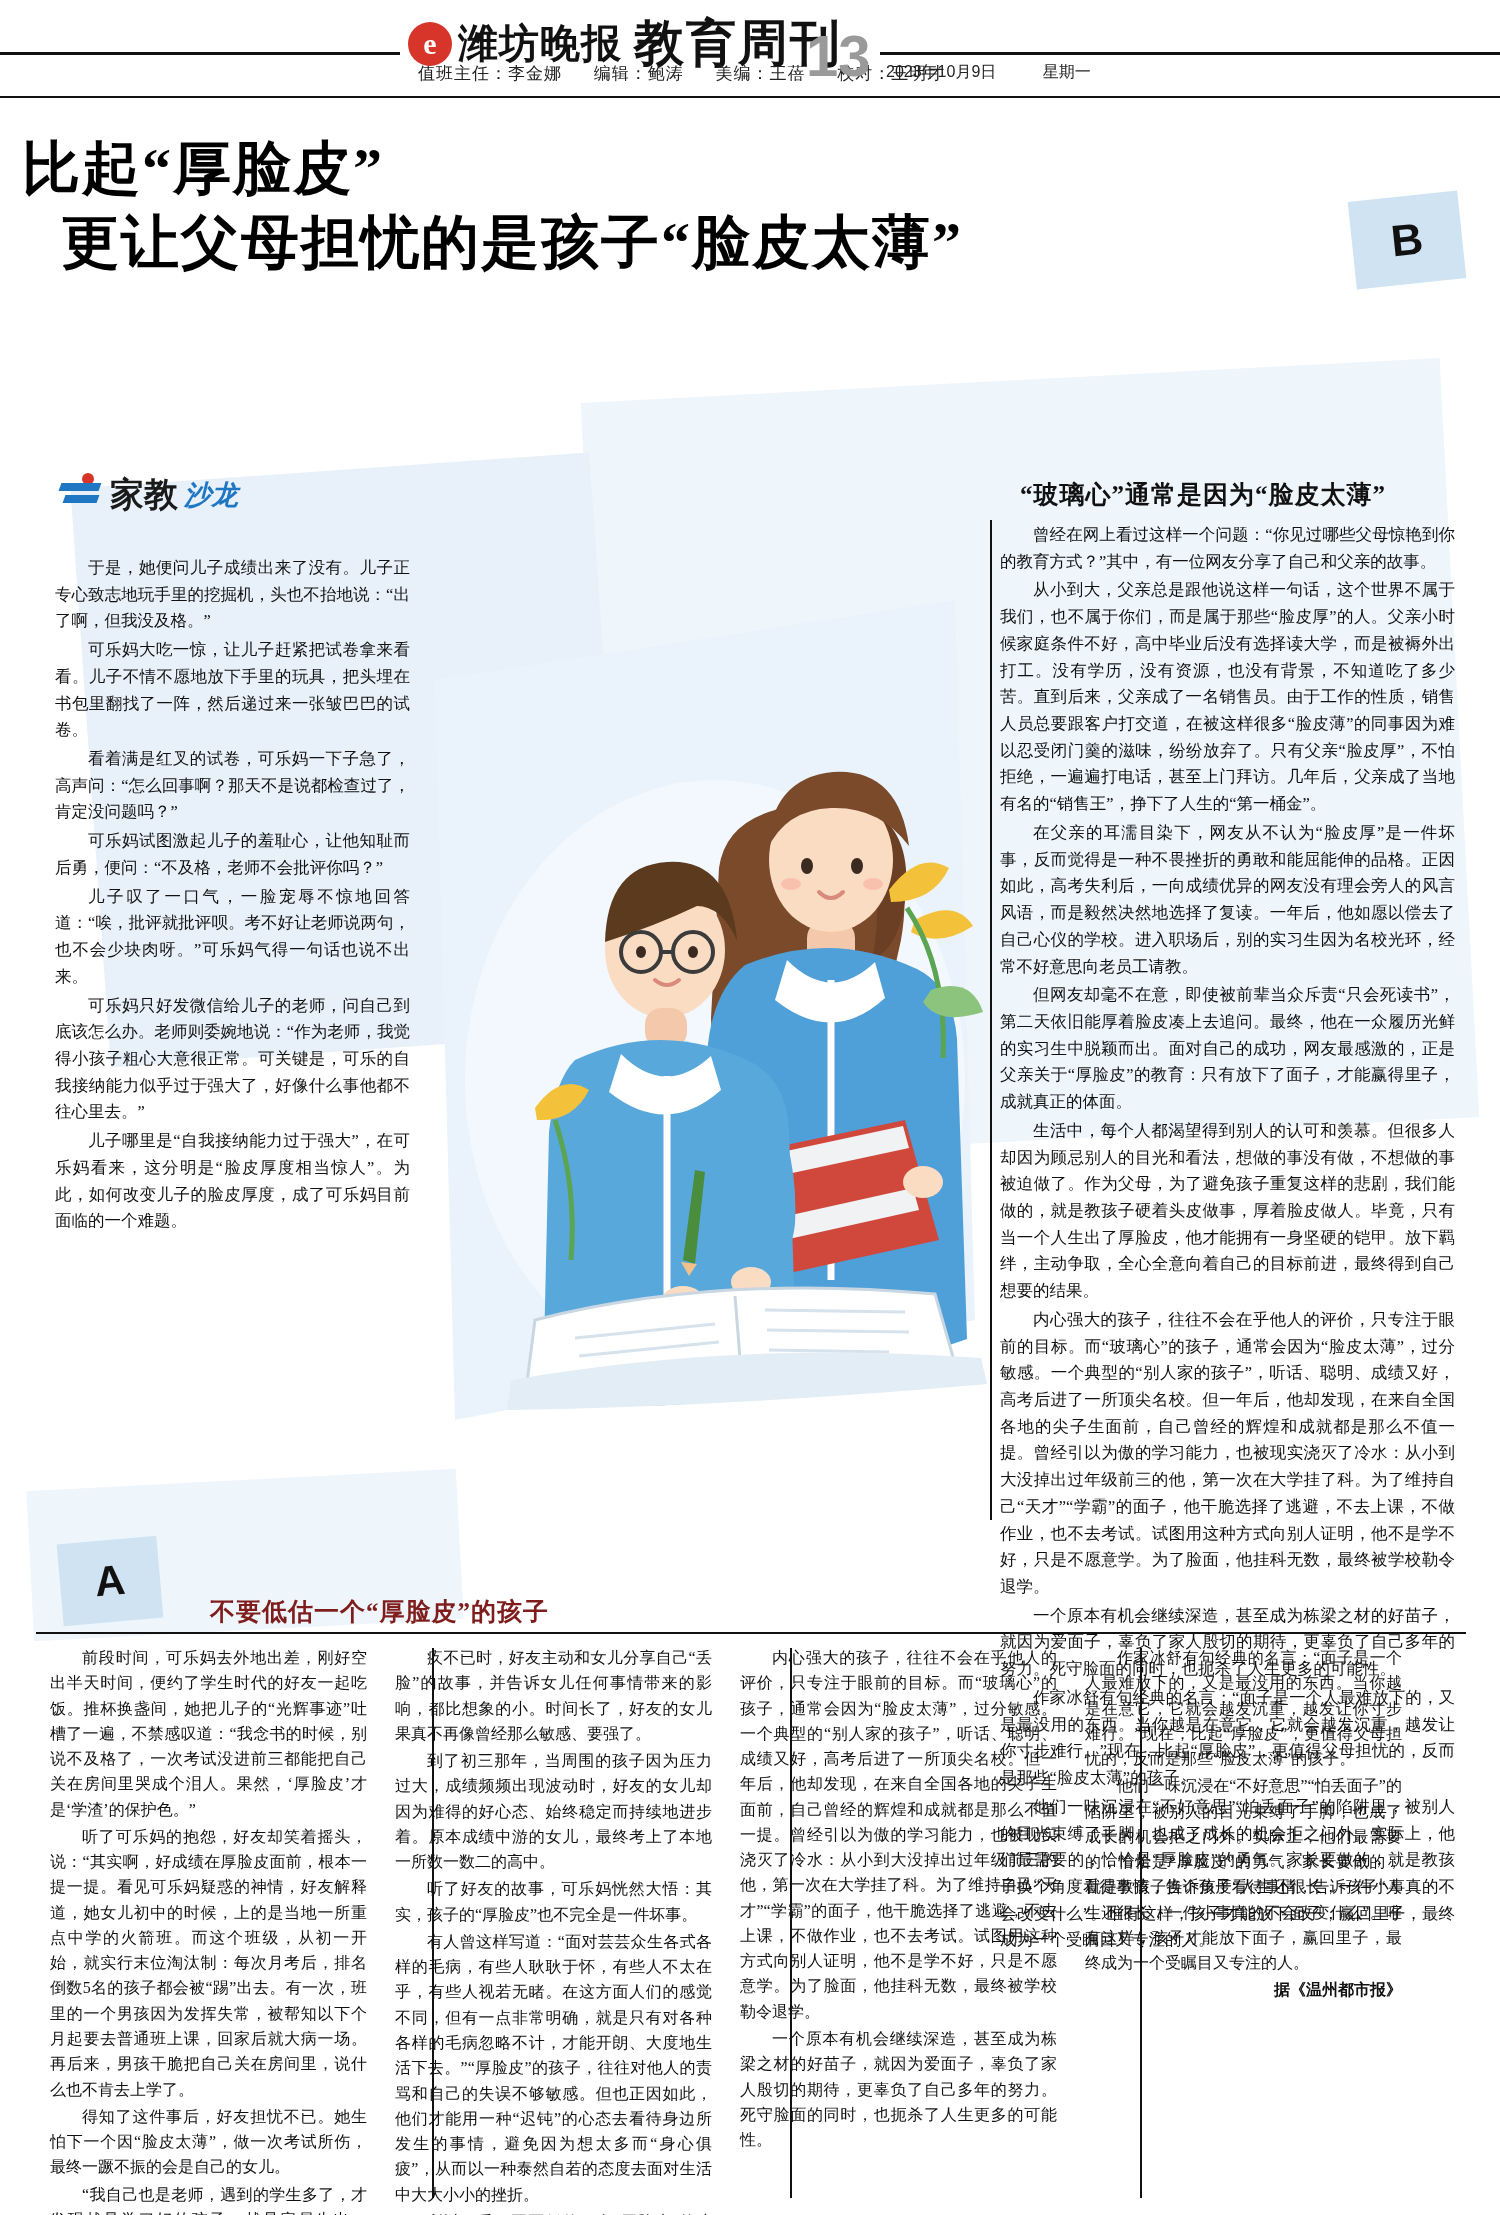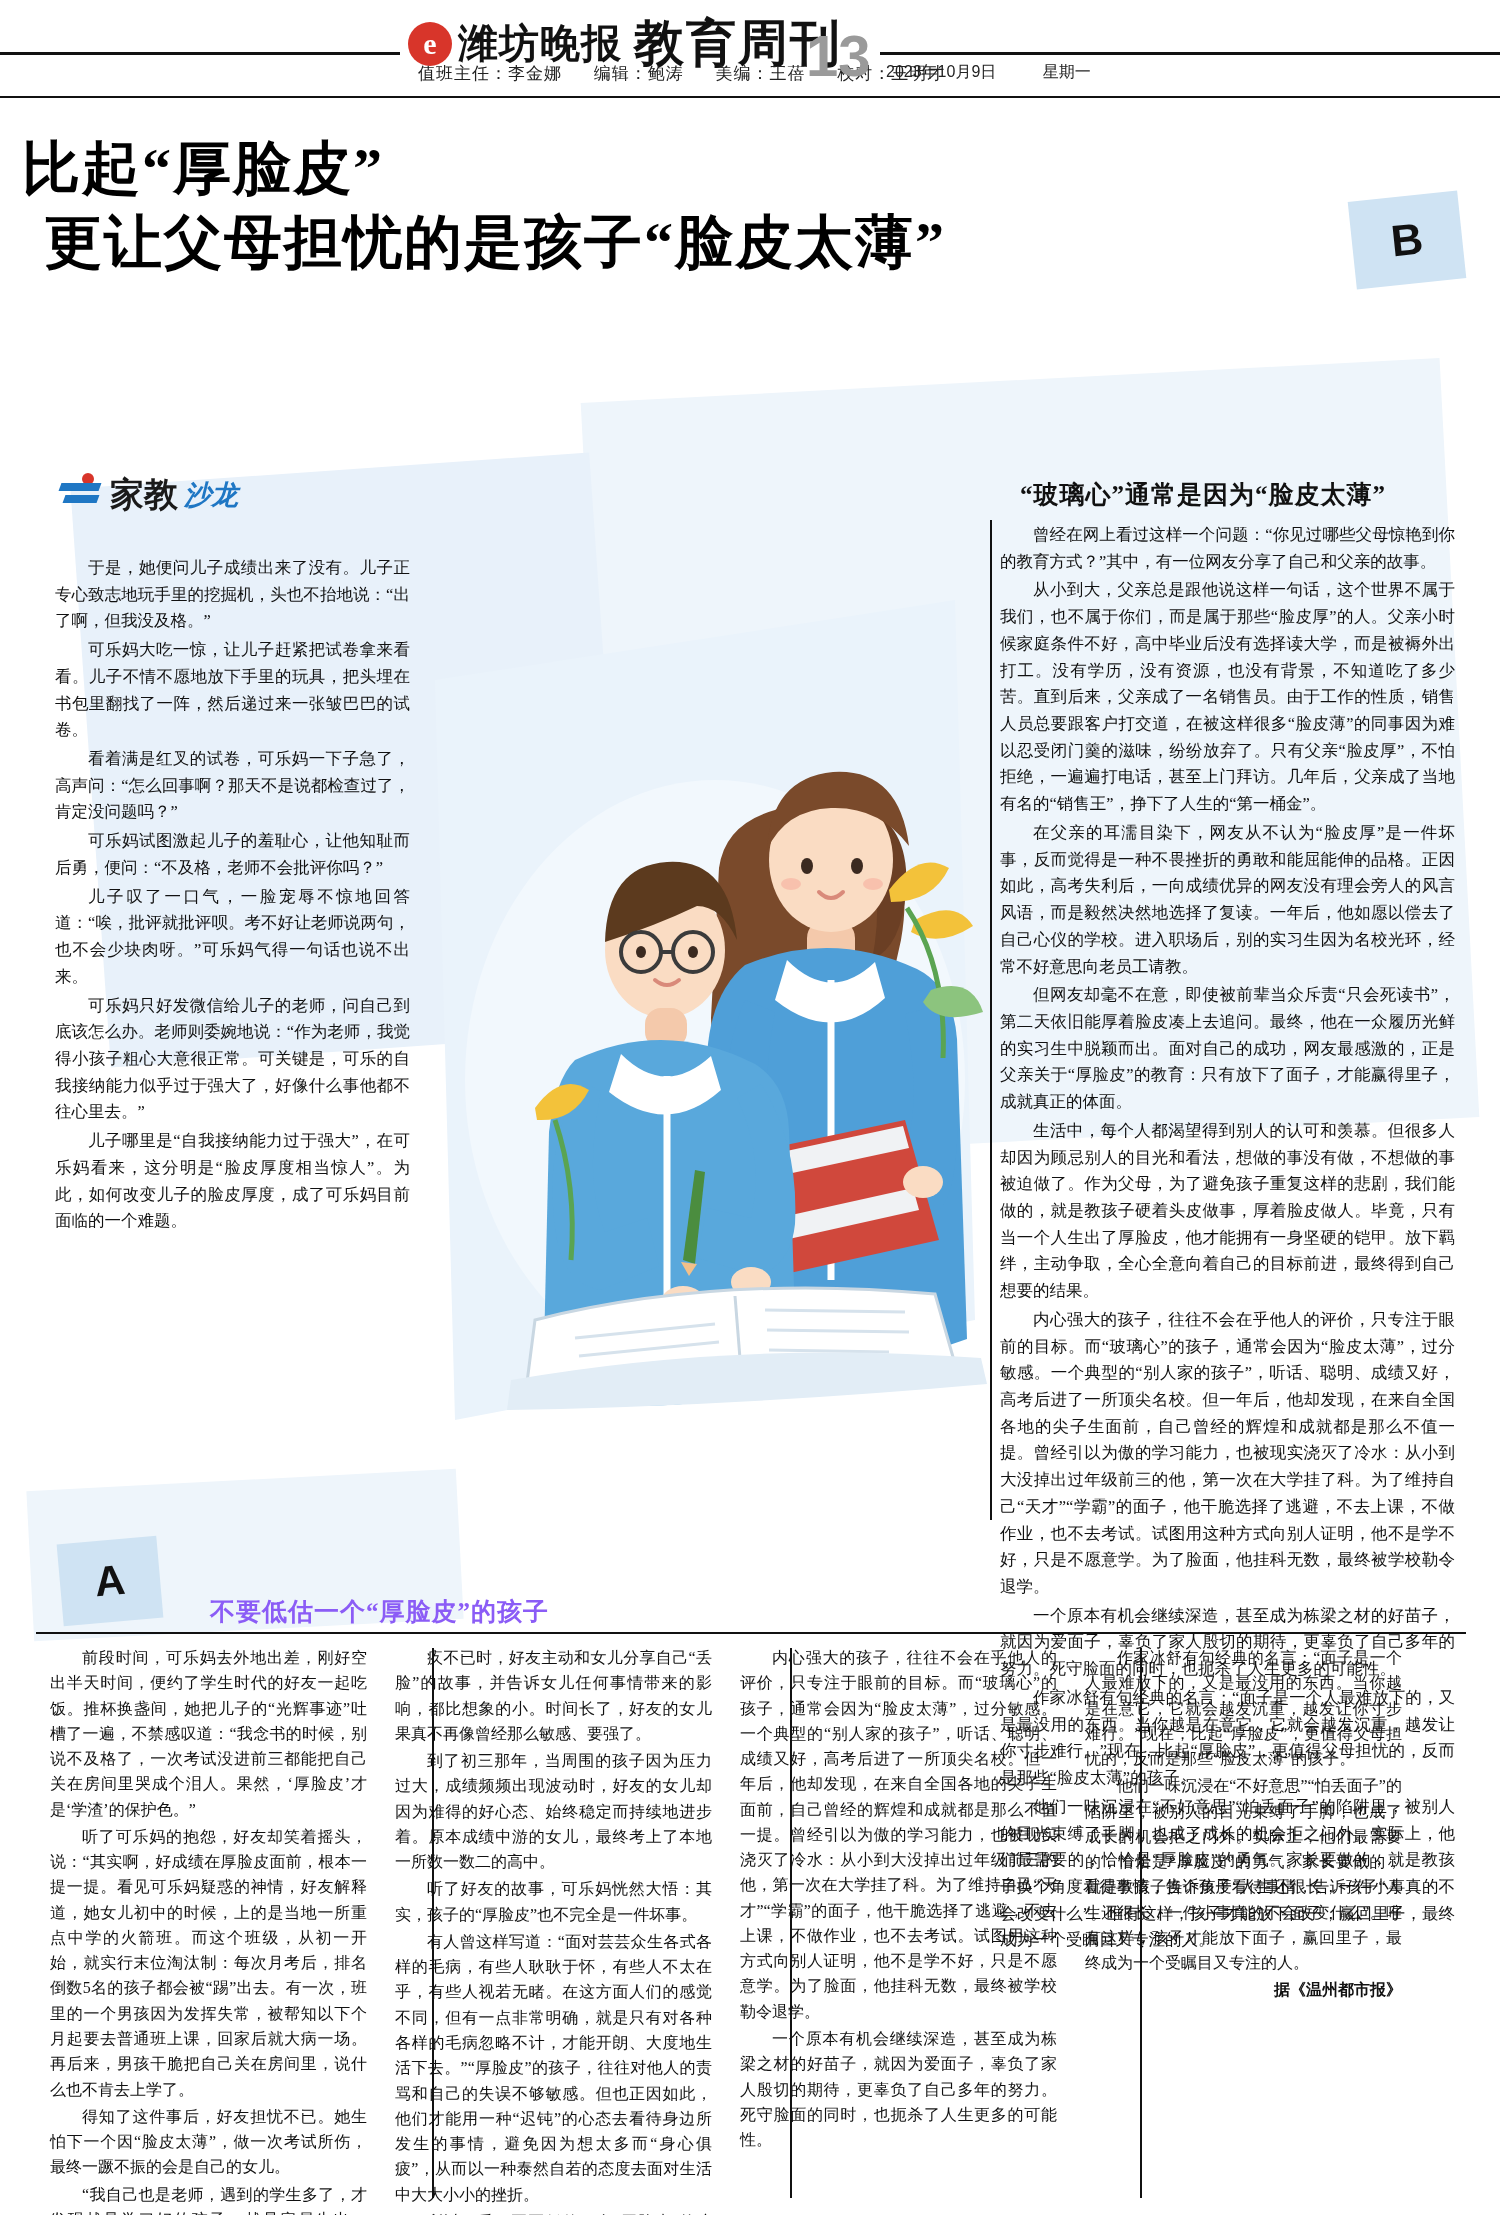--- a/index.html
+++ b/index.html
@@ -63,21 +63,21 @@
     position:absolute; left:0; top:96px; width:1500px; height:2px; background:#111;
   }
 
   
   .headline {
     position:absolute; left:22px; top:132px; width:1300px;
     font-family:"Liberation Serif", serif;
     font-weight:bold; font-size:58px; line-height:1.28; color:#000;
     letter-spacing:2px;
   }
-  .headline .l2 { margin-left:22px; }
+  .headline .l2 { margin-left:39px; }
 
   
   .badge-b {
     position:absolute; left:1352px; top:196px; width:110px; height:88px;
     background:#cfe3f3; transform:rotate(-6deg);
     display:flex; align-items:center; justify-content:center;
   }
   .badge-b span { font-size:44px; font-weight:bold; font-family:"Liberation Sans", sans-serif; color:#111; }
   .badge-a {
     position:absolute; left:60px; top:1540px; width:100px; height:82px;
@@ -124,21 +124,21 @@
 
   
   .col-a-left {
     position:absolute; left:55px; top:555px; width:355px; height:940px;
     font-size:16.5px; line-height:1.62; text-align:justify; color:#111;
   }
   .col-a-left p { margin:0 0 2px 0; text-indent:2em; }
 
   .sub-a {
     position:absolute; left:210px; top:1595px; width:500px;
-    font-size:25px; font-weight:bold; letter-spacing:1px; color:#8b5cf6;
+    font-size:25px; font-weight:bold; letter-spacing:1px; color:#7f1d1d;
     font-family:"Liberation Serif", serif;
   }
 
   .bottom-cols {
     position:absolute; left:36px; top:1645px; width:1430px; height:560px;
     display:flex; gap:0;
   }
   .bcol {
     width:345px; padding:0 14px;
     font-size:16px; line-height:1.58; text-align:justify; color:#111;

